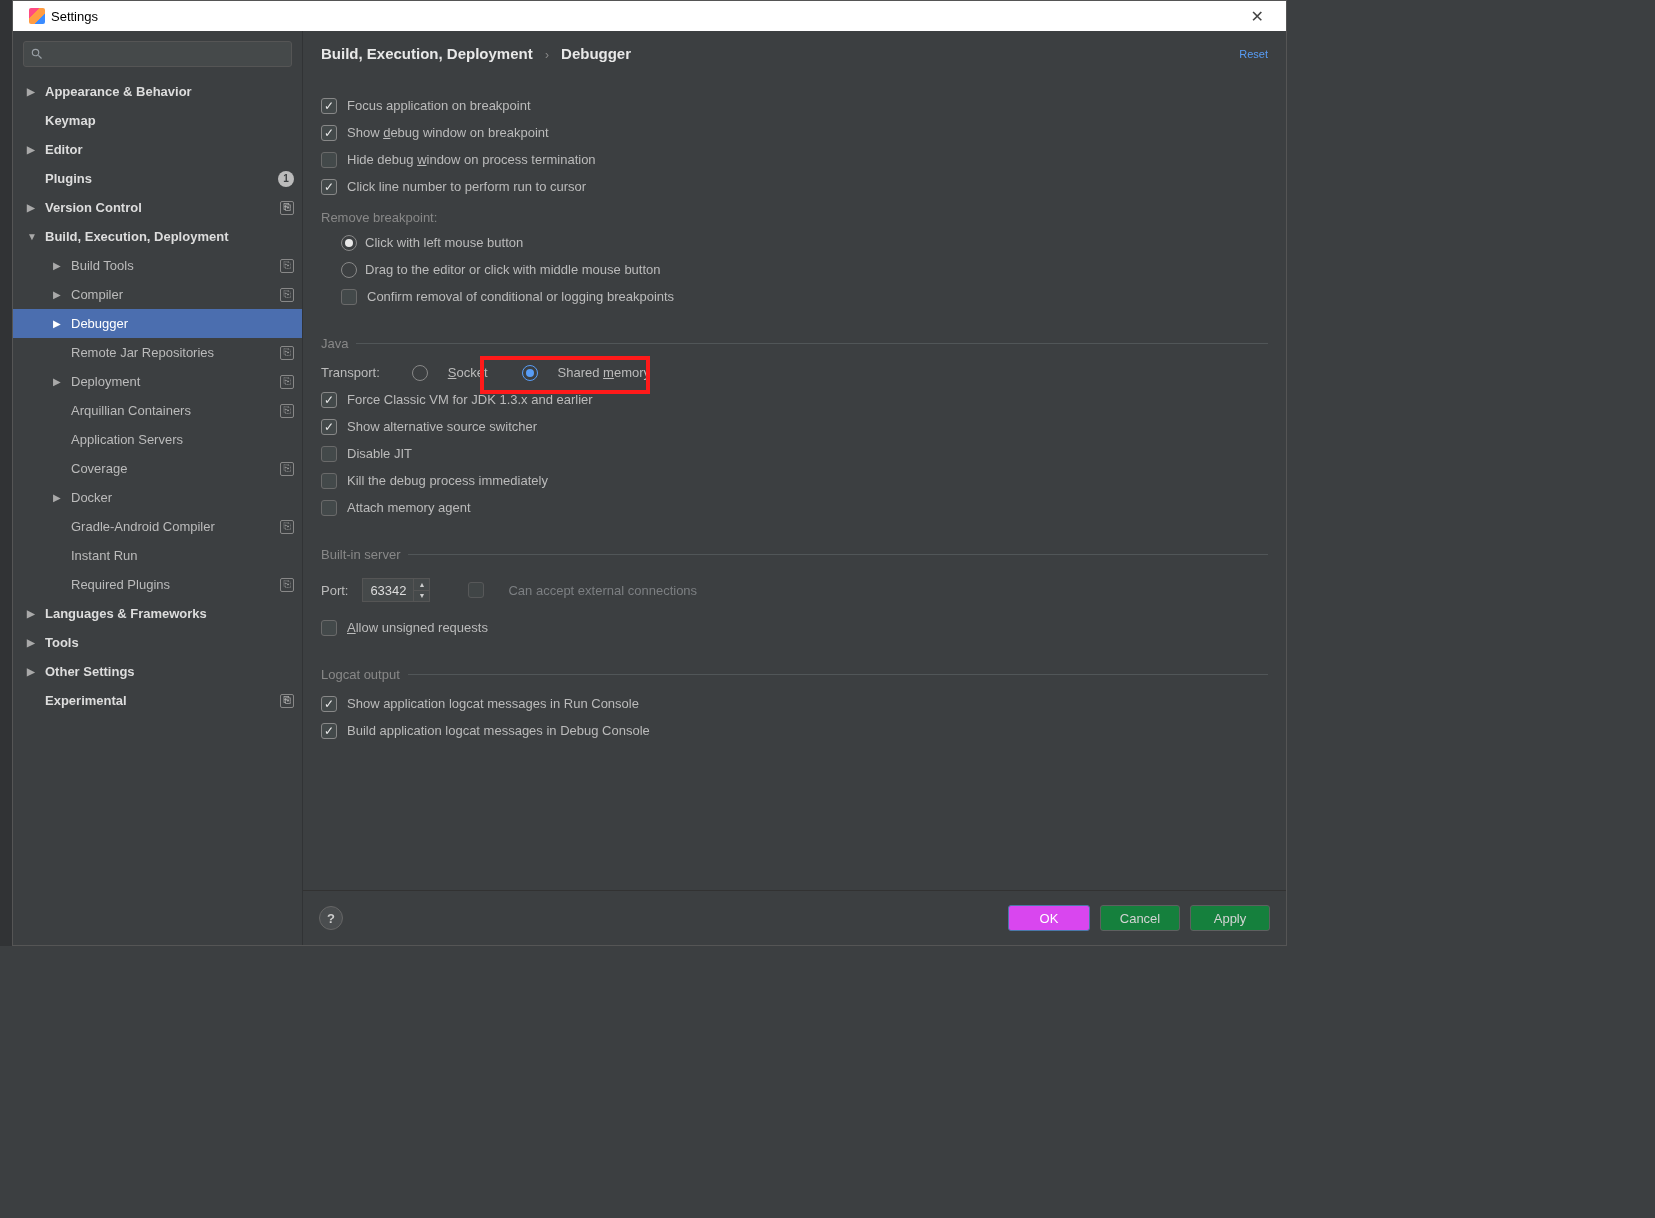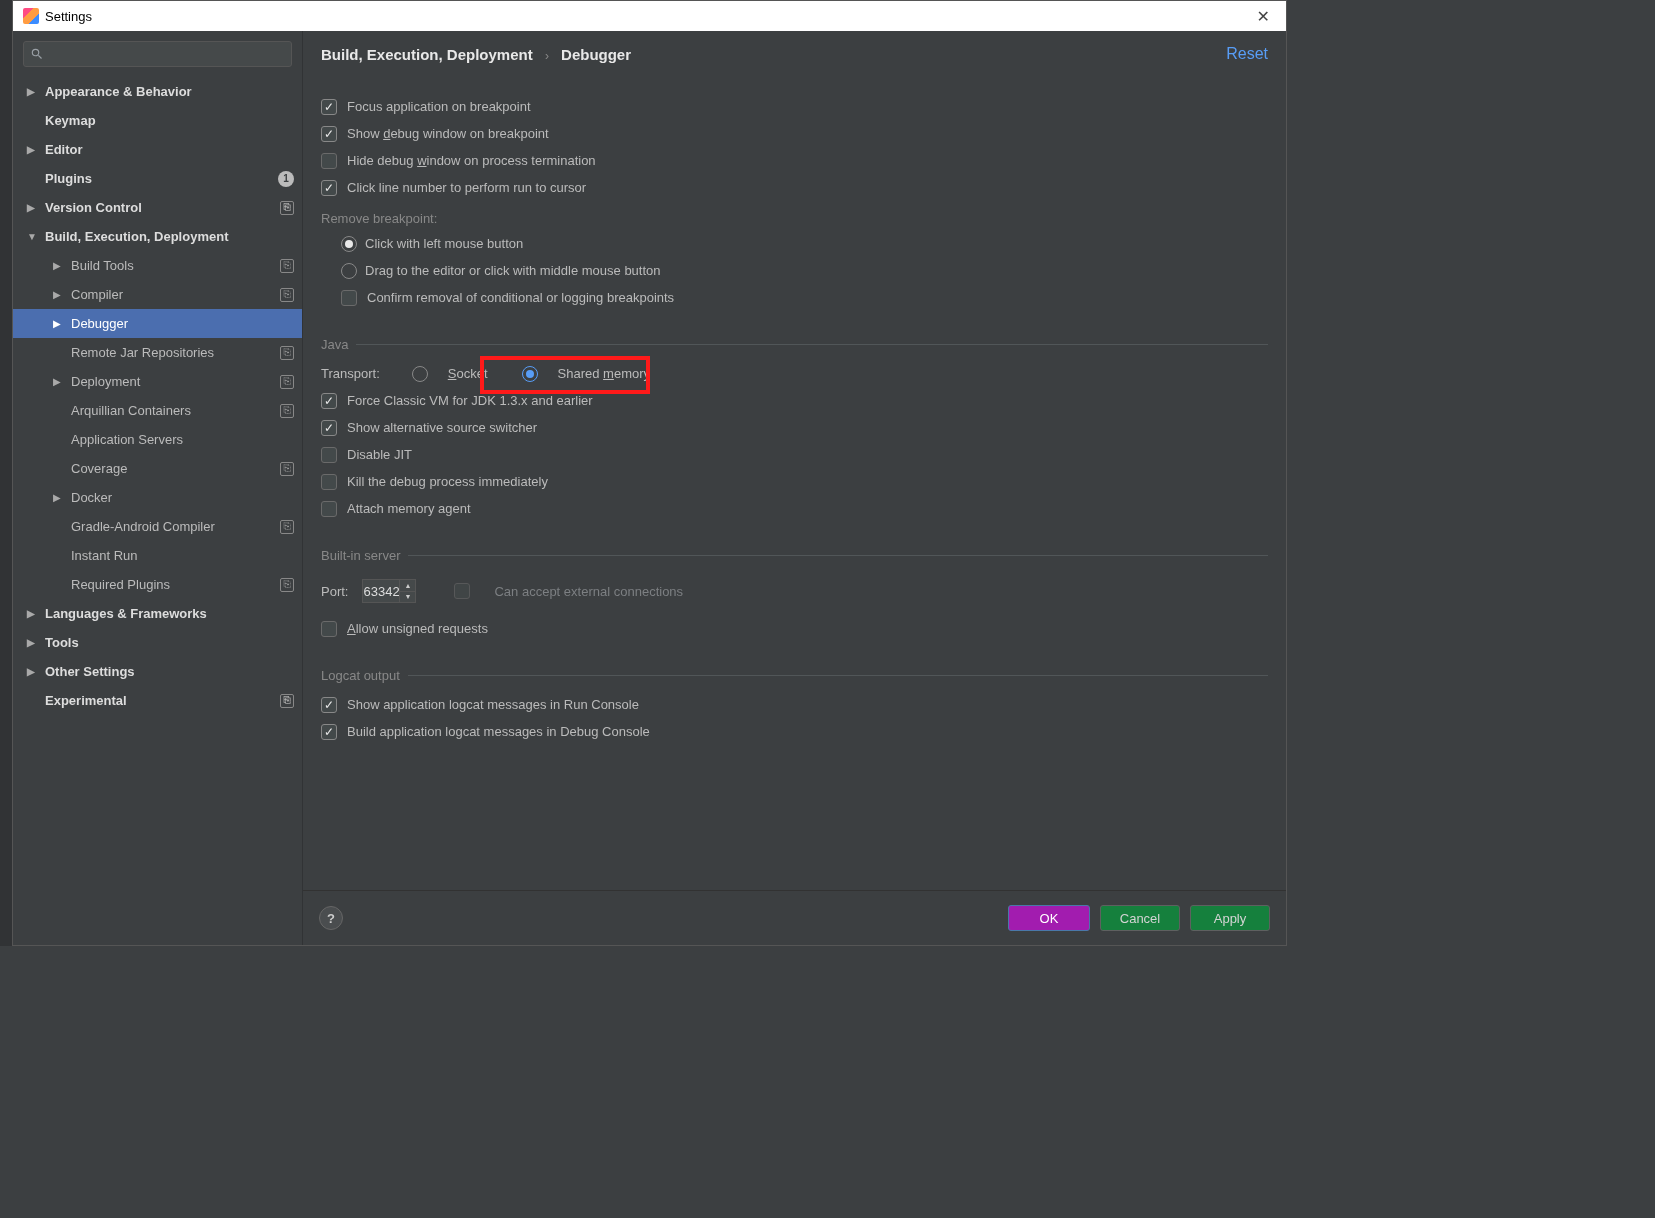--- a/index.html
+++ b/index.html
@@ -20,21 +20,21 @@
     border: 1px solid #555;
     display: flex;
     flex-direction: column;
   }
   .titlebar {
     height: 30px;
     background: #ffffff;
     color: #000;
     display: flex;
     align-items: center;
-    padding: 0 10px;
+    padding: 0 16px;
     font-size: 13px;
   }
   .titlebar .app-icon {
     width: 16px; height: 16px;
     background: linear-gradient(135deg,#ff4b82 0 33%,#ff9c42 33% 66%,#3b8cff 66% 100%);
     margin-right: 6px;
     border-radius: 2px;
   }
   .titlebar .title { flex: 1; }
   .titlebar .close-x {
@@ -138,21 +138,21 @@
     align-items:center;
     font-size:15px;
     color:#e8e8e8;
   }
   .breadcrumb { font-weight:600; }
   .breadcrumb .sep { color:#888; margin:0 8px; font-weight:normal; font-size:12px; }
   .reset-link {
     margin-left:auto;
     color:#589df6;
     cursor:pointer;
-    font-size:16px;
+    font-size:11px;
   }
   .main-scroll {
     flex:1;
     overflow-y:auto;
     padding: 0 18px 10px 18px;
   }
   .row { display:flex; align-items:center; height:27px; }
   .row .u { text-decoration: underline; text-decoration-thickness:1px; }
   .check {
     width:16px;height:16px;
@@ -204,21 +204,21 @@
     font-size:13px;
   }
   .port-row { display:flex; align-items:center; gap:14px; height:32px; margin-top:4px; }
   .port-label { color:#bbb; }
   .spinner {
     display:flex;align-items:center;
     border:1px solid #555;background:#45494a;
     height:24px;
   }
   .spinner input {
-    width:36px;background:transparent;border:none;outline:none;
+    width:50px;background:transparent;border:none;outline:none;
     text-align:center;color:#ddd;font-size:13px;
   }
   .spinner .stepper {
     width:16px;height:100%;
     border-left:1px solid #555;
     display:flex;flex-direction:column;
   }
   .spinner .stepper span{
     flex:1;display:flex;align-items:center;justify-content:center;
     font-size:7px;color:#ccc;cursor:pointer;
@@ -249,21 +249,21 @@
   }
   .button-bar .spacer{flex:1;}
   .dlg-btn {
     min-width:80px;height:26px;
     border:1px solid #5e6060;border-radius:3px;
     background:#15803d;color:#d4d4d4;
     font-size:13px;cursor:pointer;
     padding:0 14px;
   }
   .dlg-btn.primary {
-    background:#a21caf;border-color:#4a78a8;color:#ffffff;
+    background:#d946ef;border-color:#4a78a8;color:#ffffff;
     min-width:82px;
   }
 
   
   .bg-sliver {
     position:absolute;left:0;top:0;width:12px;height:100%;
     background:#313335;
   }
 </style>
 </head>

